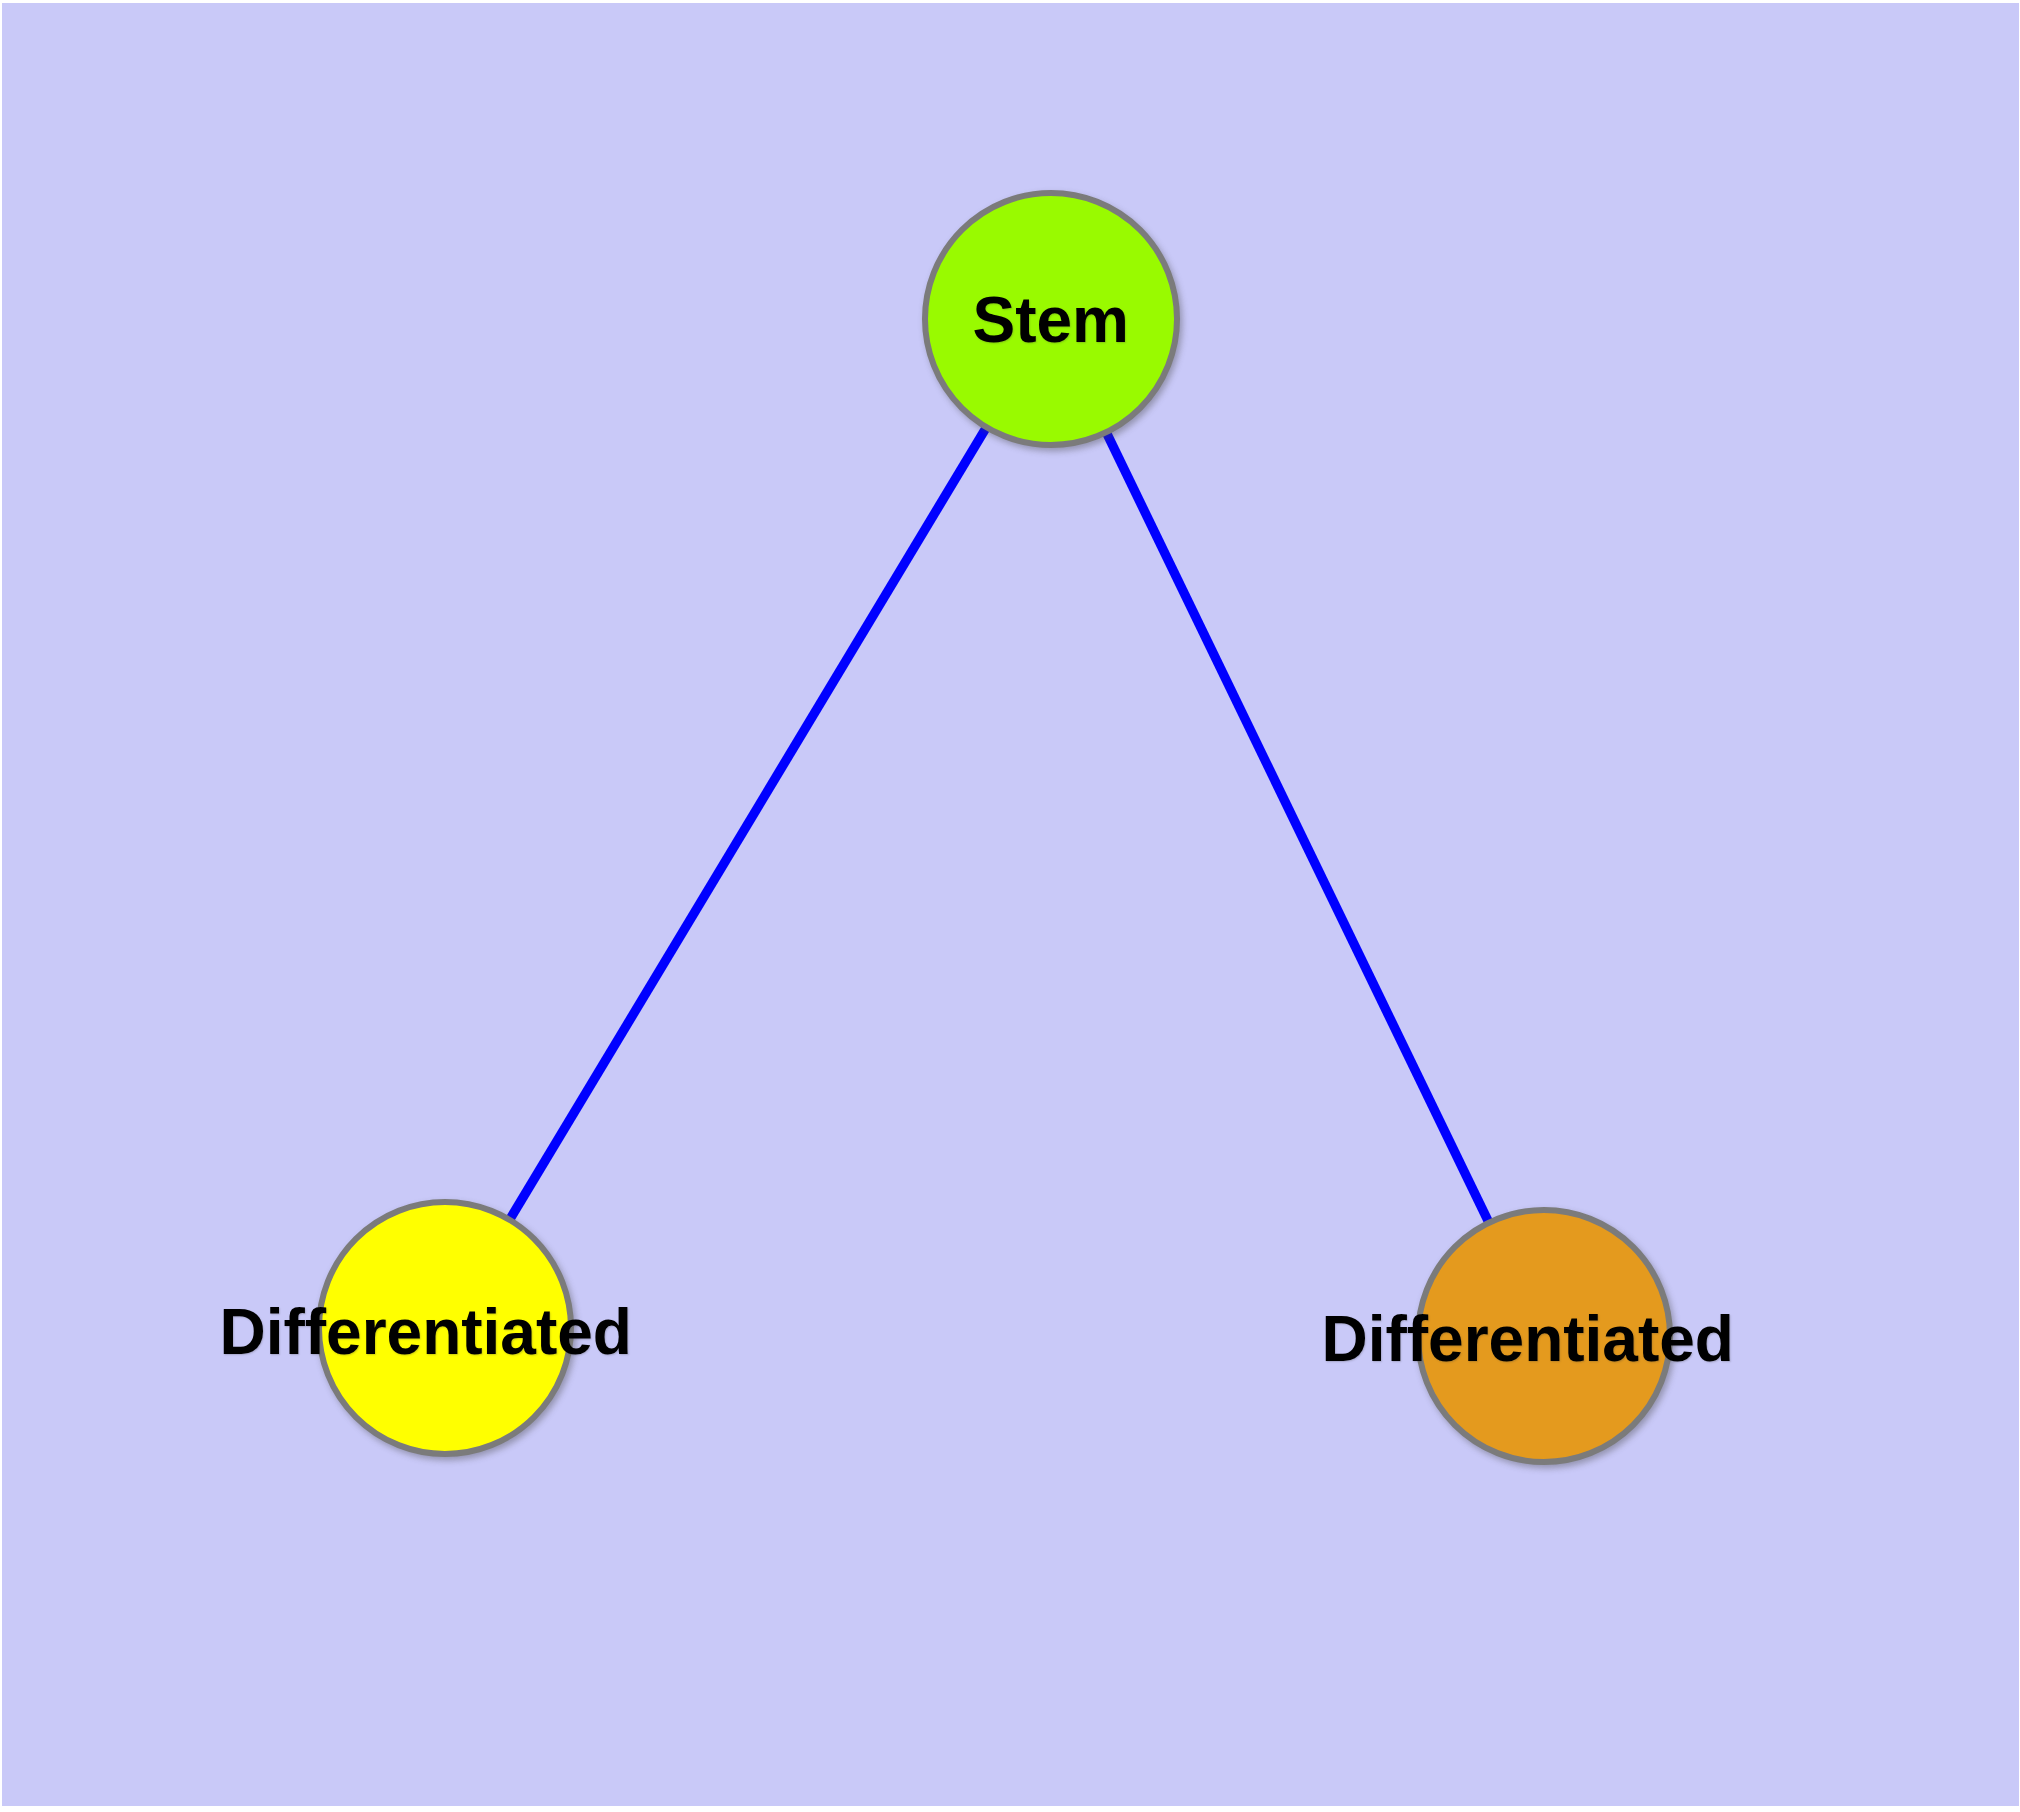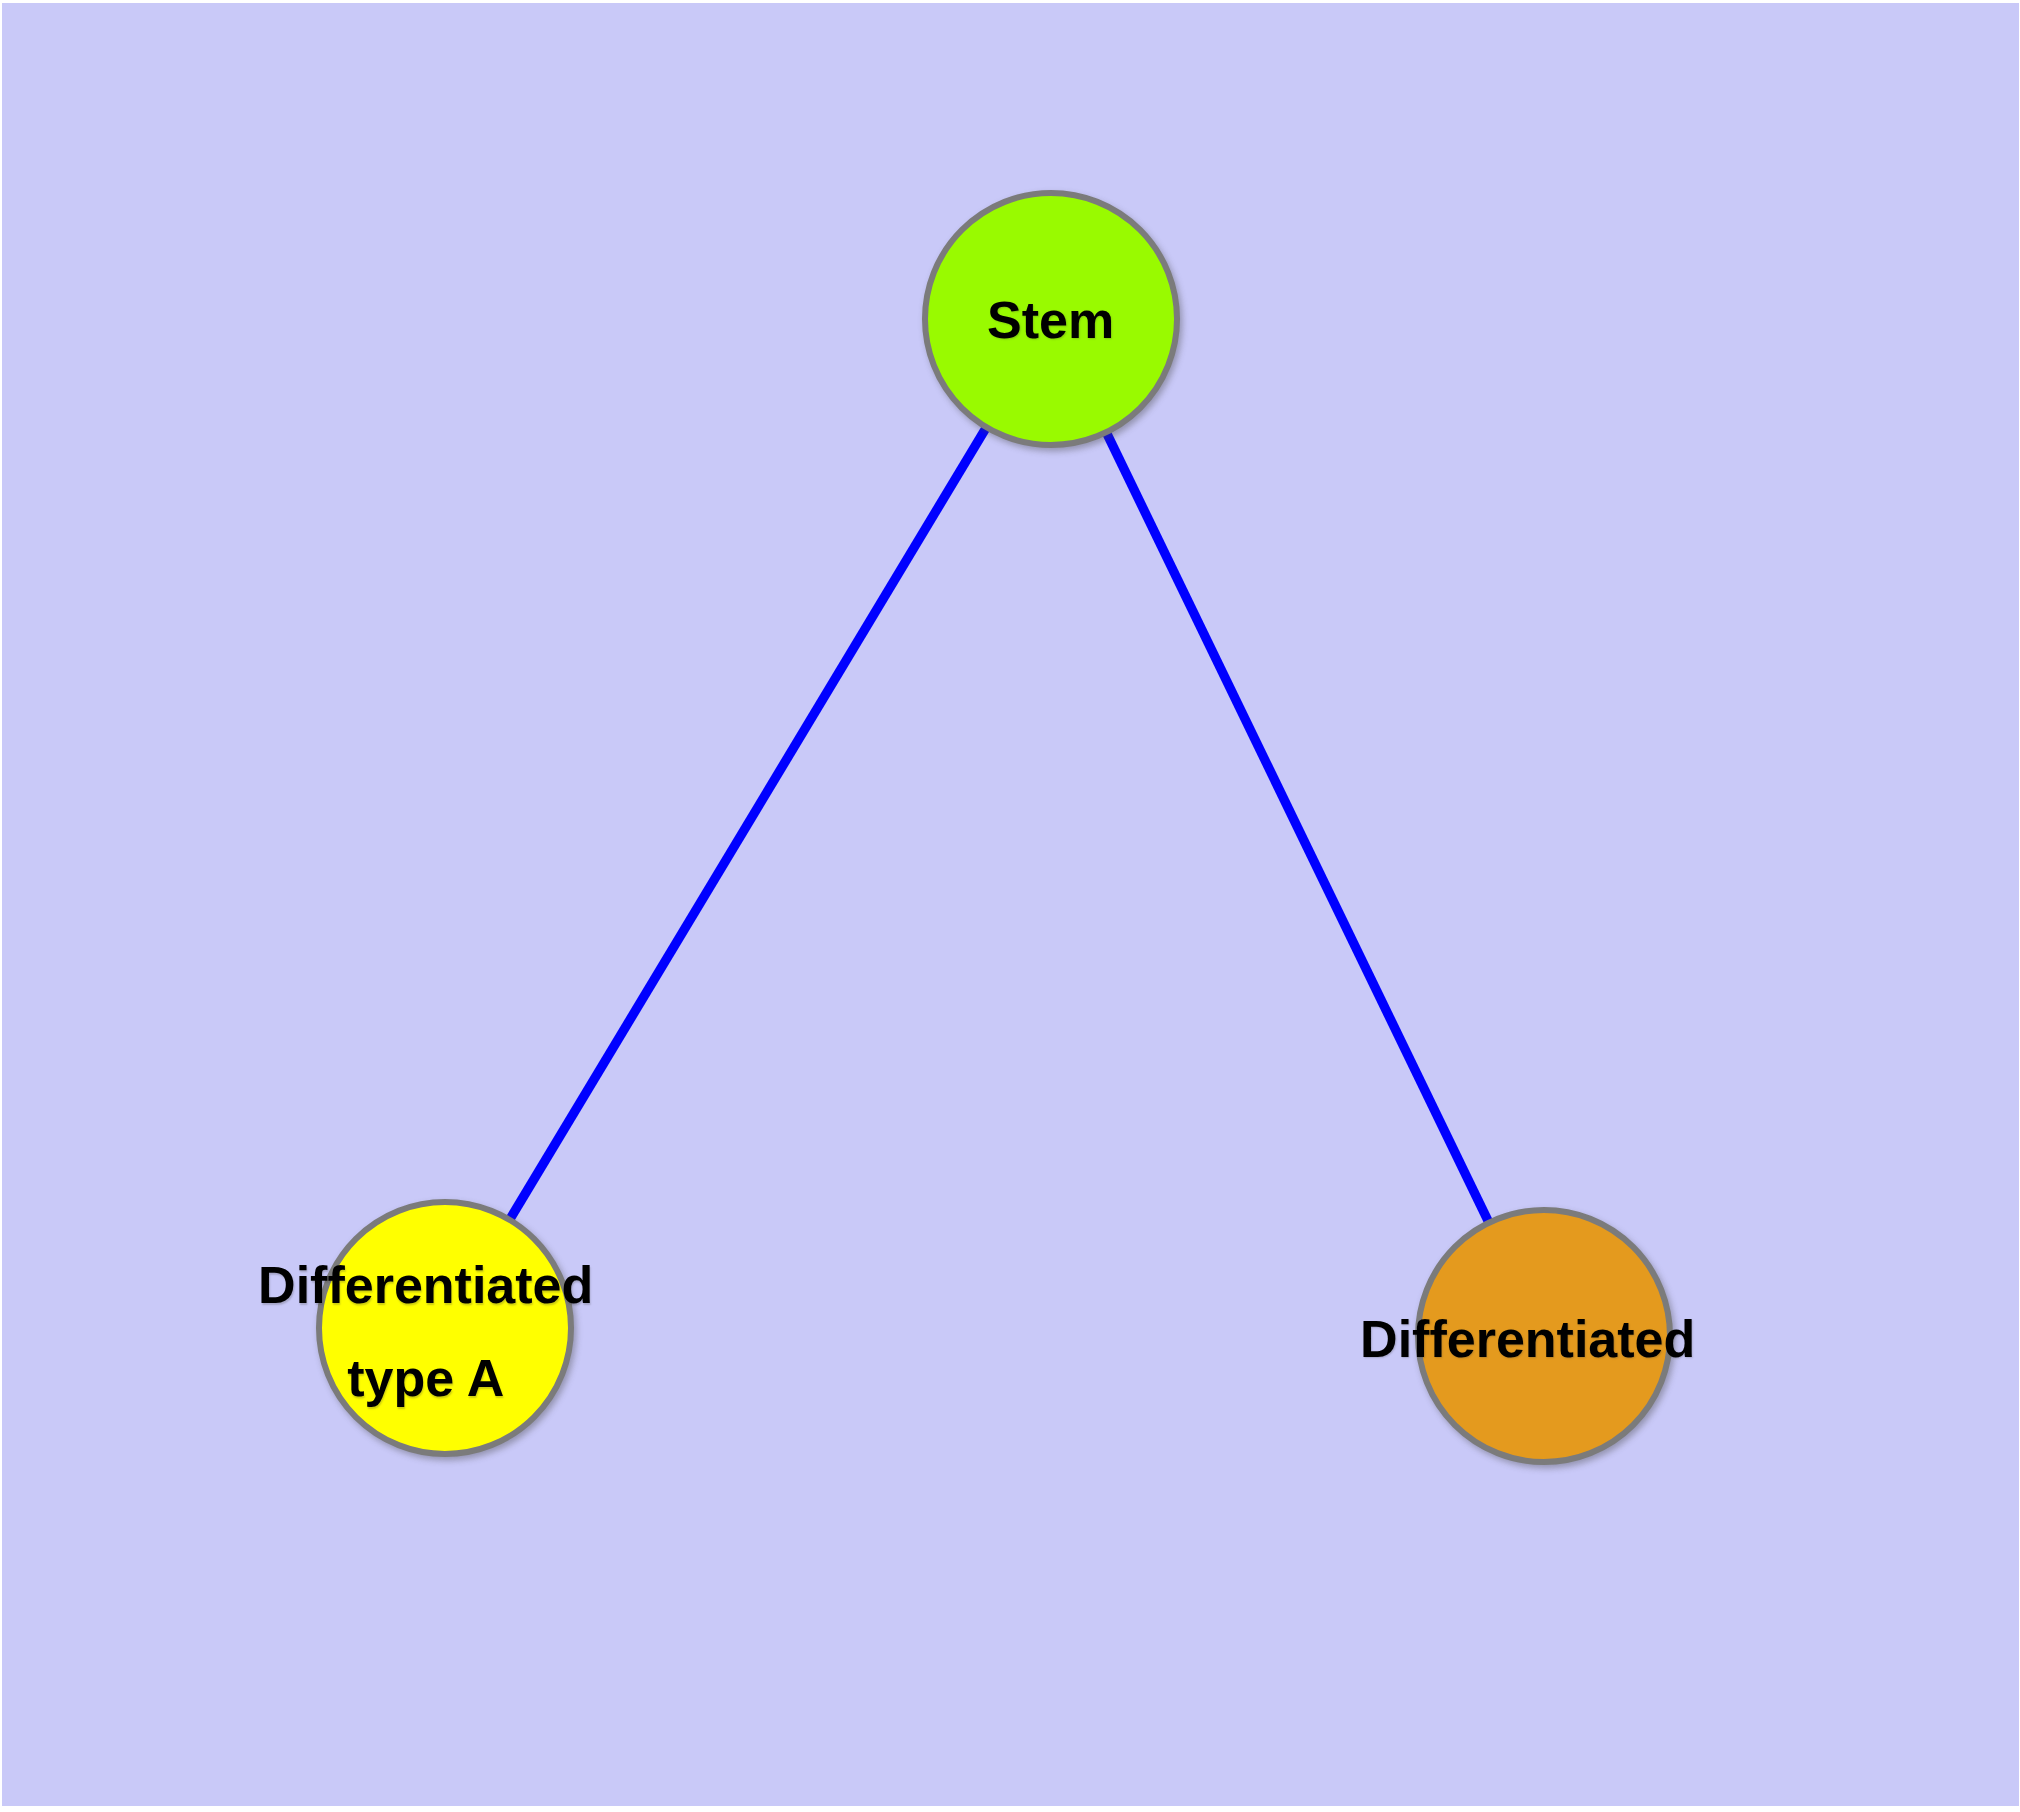--- a/index.html
+++ b/index.html
@@ -54,21 +54,21 @@
   .node-type-b{
     left:1413px;
     top:1204px;
     background:var(--node_type_b,#E49A1E);
   }
   .label{
     position:absolute;
     transform:translate(-50%,-50%);
     color:var(--text,#000000);
     font-weight:bold;
-    font-size:52px;
+    font-size:64px;
     line-height:93px;
     text-align:center;
     white-space:nowrap;
     text-shadow:0.8px 1.7px 1.7px rgba(60,60,60,0.25);
   }
   .label .line{display:block;}
   .label-stem{left:1049px;top:317px;}
   .label-a{left:424px;top:1329px;}
   .label-b{left:1526px;top:1336px;}
 </style>
@@ -85,21 +85,20 @@
   <div class="node node-stem"></div>
   <div class="node node-type-a"></div>
   <div class="node node-type-b"></div>
 
   <div class="label label-stem">
     <span class="line">Stem</span>
   </div>
 
   <div class="label label-a">
     <span class="line">Differentiated</span>
-    <span class="line">type A</span>
   </div>
 
   <div class="label label-b">
     <span class="line">Differentiated</span>
   </div>
 
 </div>
 
 
 </body></html>

